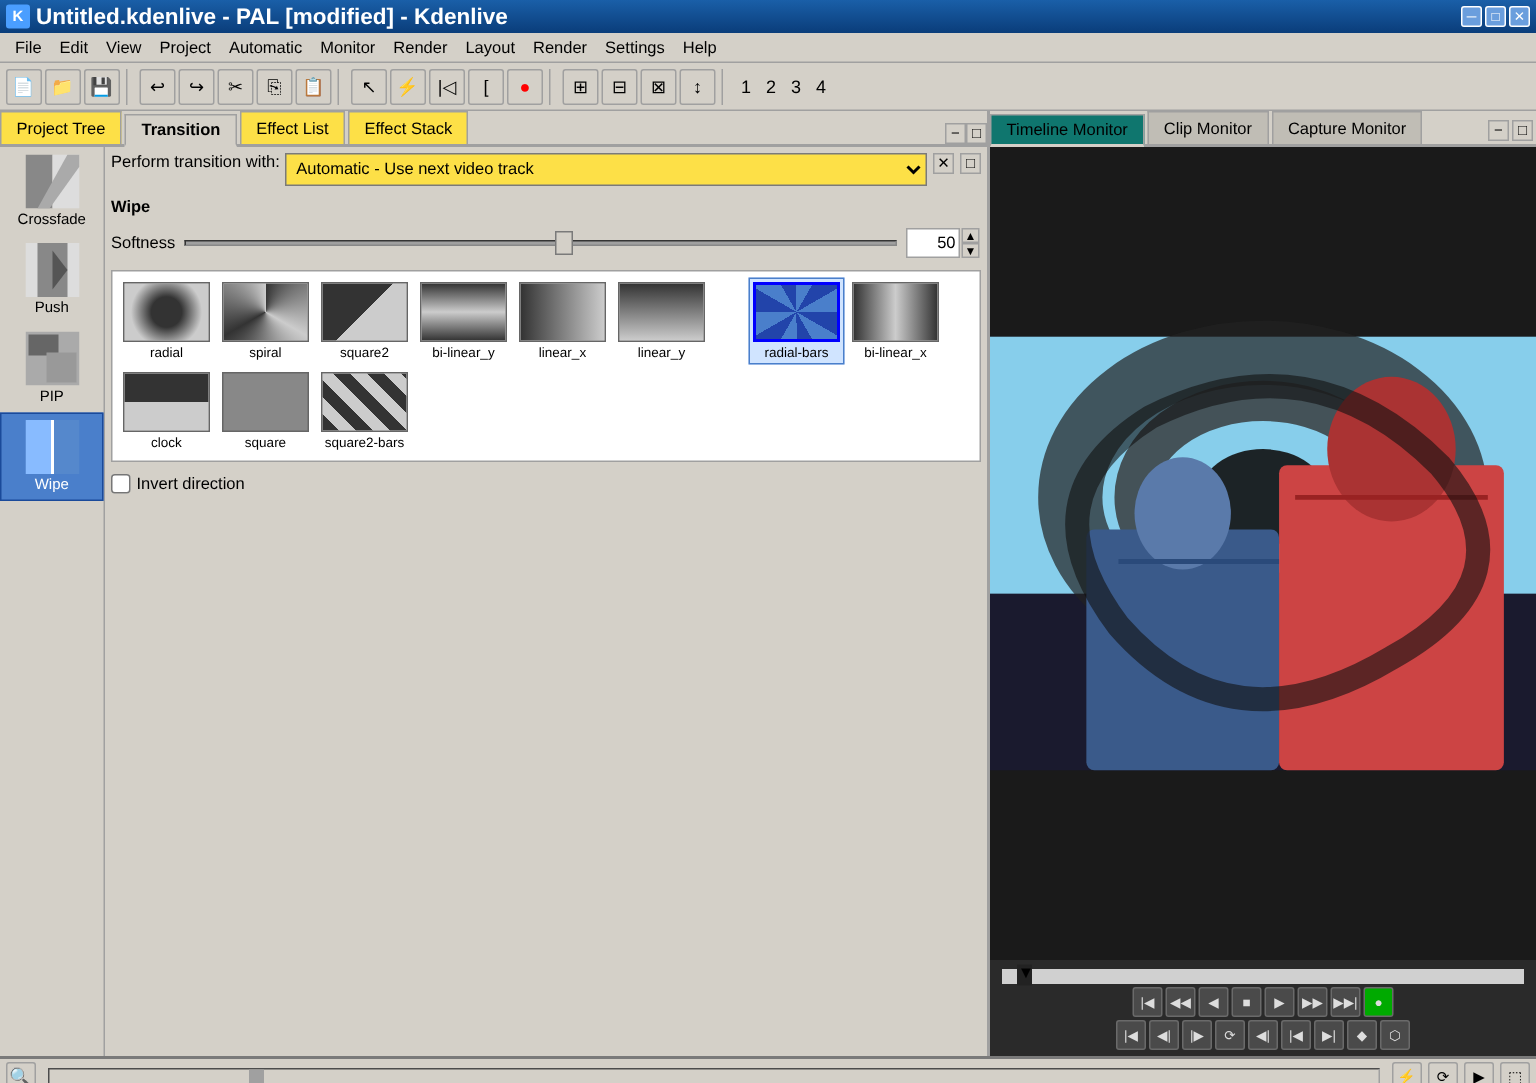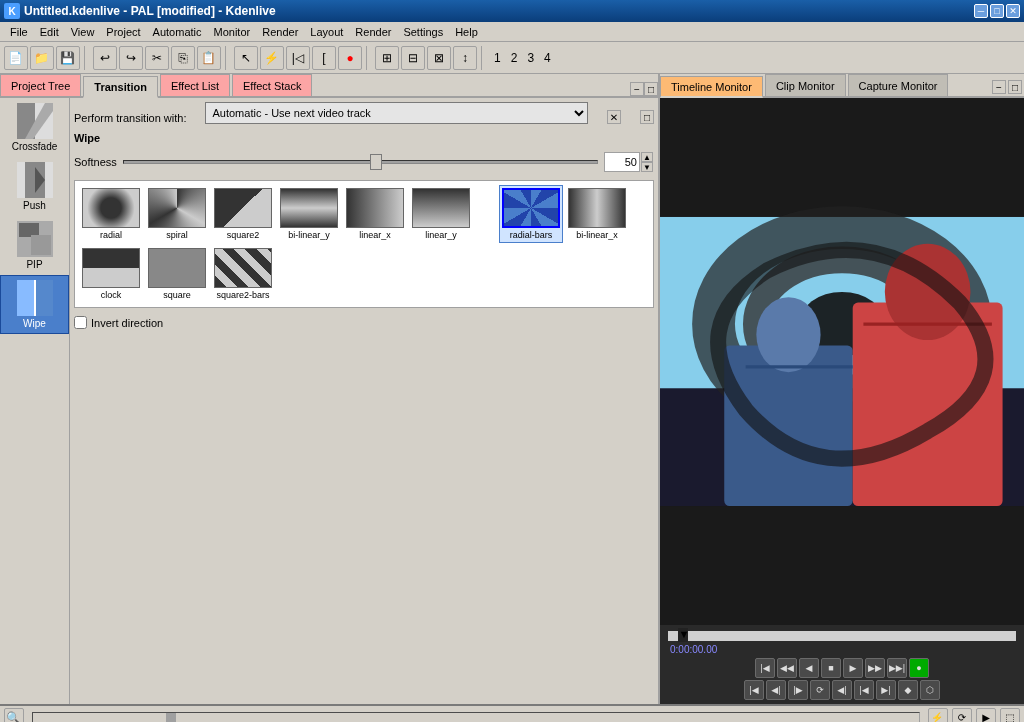--- a/index.html
+++ b/index.html
@@ -1,21 +1,21 @@
 <!DOCTYPE html>
 <html><head>
   <meta charset="utf-8">
   <style>
     * { box-sizing: border-box; margin: 0; padding: 0; }
     body { font-family: 'Segoe UI', Tahoma, Geneva, Verdana, sans-serif; font-size: 11px; background: #d4d0c8; color: #000; width: 1024px; height: 722px; overflow: hidden; }
     
     
     .titlebar { background: linear-gradient(to bottom, #1a5fa8, #0a3d7a); color: white; height: 22px; display: flex; align-items: center; padding: 0 4px; user-select: none; }
     .titlebar-icon { width: 16px; height: 16px; margin-right: 4px; background: #4a9eff; border-radius: 2px; display: flex; align-items: center; justify-content: center; font-size: 9px; }
-    .titlebar-title { flex: 1; font-size: 12px; font-weight: bold; }
+    .titlebar-title { flex: 1; font-size: 15px; font-weight: bold; }
     .titlebar-buttons { display: flex; gap: 2px; }
     .titlebar-btn { width: 14px; height: 14px; border: 1px solid #fff; border-radius: 2px; background: #6a9edd; cursor: pointer; display: flex; align-items: center; justify-content: center; font-size: 9px; color: white; }
     
     
     .menubar { background: #d4d0c8; height: 20px; display: flex; align-items: center; padding: 0 4px; border-bottom: 1px solid #a0a0a0; }
     .menubar-item { padding: 2px 6px; font-size: 11px; cursor: pointer; }
     
     
     .toolbar { background: #d4d0c8; height: 32px; display: flex; align-items: center; padding: 2px 4px; border-bottom: 1px solid #a0a0a0; gap: 2px; }
     .tb-btn { width: 24px; height: 24px; background: #d4d0c8; border: 1px solid #a0a0a0; border-radius: 2px; cursor: pointer; display: flex; align-items: center; justify-content: center; font-size: 12px; }
@@ -23,21 +23,21 @@
     .tb-num { font-size: 12px; padding: 0 4px; cursor: pointer; }
     
     
     .main-area { display: flex; height: calc(722px - 22px - 20px - 32px - 18px); }
     
     
     .left-panel { width: 660px; display: flex; flex-direction: column; border-right: 2px solid #a0a0a0; }
     
     
     .tab-bar { background: #d4d0c8; display: flex; border-bottom: 2px solid #a0a0a0; height: 24px; align-items: flex-end; }
-    .tab { padding: 2px 10px; font-size: 11px; cursor: pointer; border: 1px solid #a0a0a0; border-bottom: none; background: #fca5a5; margin-right: 2px; height: 22px; display: flex; align-items: center; }
+    .tab { padding: 2px 10px; font-size: 11px; cursor: pointer; border: 1px solid #a0a0a0; border-bottom: none; background: #fde047; margin-right: 2px; height: 22px; display: flex; align-items: center; }
     .tab.active { background: #d4d0c8; border-bottom: 2px solid #d4d0c8; margin-bottom: -2px; font-weight: bold; }
     .transition-left { width: 70px; background: #d4d0c8; border-right: 1px solid #a0a0a0; display: flex; flex-direction: column; }
     .trans-item { display: flex; flex-direction: column; align-items: center; padding: 4px; cursor: pointer; border: 1px solid transparent; }
     .trans-item.active { background: #4a7fcb; color: white; border-color: #1a4a9a; }
     .trans-icon { width: 36px; height: 36px; margin-bottom: 2px; display: flex; align-items: center; justify-content: center; }
     .trans-label { font-size: 10px; text-align: left; }
     
     
     .transition-right { flex: 1; padding: 4px; overflow-y: auto; }
     
@@ -63,21 +63,21 @@
     .wipe-thumb { width: 58px; height: 40px; background: #888; border: 1px solid #666; position: relative; overflow: hidden; }
     .wipe-name { font-size: 9px; text-align: center; margin-top: 2px; }
     
     
     .invert-row { display: flex; align-items: center; gap: 4px; margin-top: 4px; }
     
     
     .right-panel { flex: 1; display: flex; flex-direction: column; }
     .monitor-tabs { background: #d4d0c8; display: flex; border-bottom: 2px solid #a0a0a0; height: 24px; align-items: flex-end; }
     .monitor-tab { padding: 2px 10px; font-size: 11px; cursor: pointer; border: 1px solid #a0a0a0; border-bottom: none; background: #c0bdb5; margin-right: 2px; height: 22px; display: flex; align-items: center; }
-    .monitor-tab.active { background: #fdba74; border-bottom: 2px solid #d4d0c8; margin-bottom: -2px; }
+    .monitor-tab.active { background: #0f766e; border-bottom: 2px solid #d4d0c8; margin-bottom: -2px; }
     .monitor-close-area { margin-left: auto; display: flex; align-items: center; gap: 2px; padding: 2px; }
     .monitor-video { flex: 1; background: #1a1a1a; position: relative; overflow: hidden; }
     .monitor-controls { background: #2a2a2a; padding: 4px; }
     .control-row { display: flex; justify-content: center; gap: 2px; margin-top: 2px; }
     .ctrl-btn { width: 20px; height: 20px; background: #4a4a4a; border: 1px solid #6a6a6a; color: #ddd; cursor: pointer; display: flex; align-items: center; justify-content: center; font-size: 9px; border-radius: 2px; }
     .ctrl-btn.green { background: #00aa00; }
     
     
     .timeline-area { height: 210px; border-top: 2px solid #7a7a7a; display: flex; flex-direction: column; }
     .timeline-toolbar { background: #d4d0c8; height: 24px; display: flex; align-items: center; padding: 0 4px; border-bottom: 1px solid #a0a0a0; gap: 4px; }
@@ -210,24 +210,24 @@
               <rect x="0" y="0" width="18" height="36" fill="#88bbff"></rect>
               <line x1="18" y1="0" x2="18" y2="36" stroke="white" stroke-width="2"></line>
             </svg>
           </div>
           <span class="trans-label">Wipe</span>
         </div>
       </div>
 
       <div class="transition-right">
 
-        <div style="display:flex;align-items:flex-end;margin-bottom:6px;gap:19px;">
+        <div style="display:flex;align-items:flex-start;margin-bottom:6px;gap:4px;">
           <span>Perform transition with:</span>
           <div style="flex:1;position:relative;">
-            <select style="width:100%;height:22px;font-size:11px;border:1px solid #7a7a7a;background:#e5e5e5;padding:0 2px;"><option>Automatic - Use next video track</option></select>
+            <select style="width:100%;height:22px;font-size:11px;border:1px solid #7a7a7a;background:#fde047;padding:0 2px;"><option>Automatic - Use next video track</option></select>
           </div>
           <div class="close-x">✕</div>
           <div class="close-x">□</div>
         </div>
 
         <div class="wipe-header">Wipe</div>
 
         <div class="softness-row">
           <span class="softness-label">Softness</span>
           <div class="softness-slider">
@@ -336,21 +336,20 @@
       </svg>
     </div>
 
     <div class="monitor-controls">
 
       <div style="background:#ccc;height:10px;margin:2px 4px;position:relative;">
         <div style="position:absolute;top:0;left:0;width:100%;height:100%;background:linear-gradient(to right,#f0f060 0%,#d0d0d0 0%);"></div>
         <div style="position:absolute;top:-3px;left:3%;width:10px;height:14px;background:#222;">▼</div>
       </div>
 
-      <div style="color:#8888ff;font-size:10px;text-align:left;padding:1px 6px;">0:00:00.00</div>
 
       <div class="control-row">
         <div class="ctrl-btn">|◀</div>
         <div class="ctrl-btn">◀◀</div>
         <div class="ctrl-btn">◀</div>
         <div class="ctrl-btn">■</div>
         <div class="ctrl-btn">▶</div>
         <div class="ctrl-btn">▶▶</div>
         <div class="ctrl-btn">▶▶|</div>
         <div class="ctrl-btn green">●</div>

